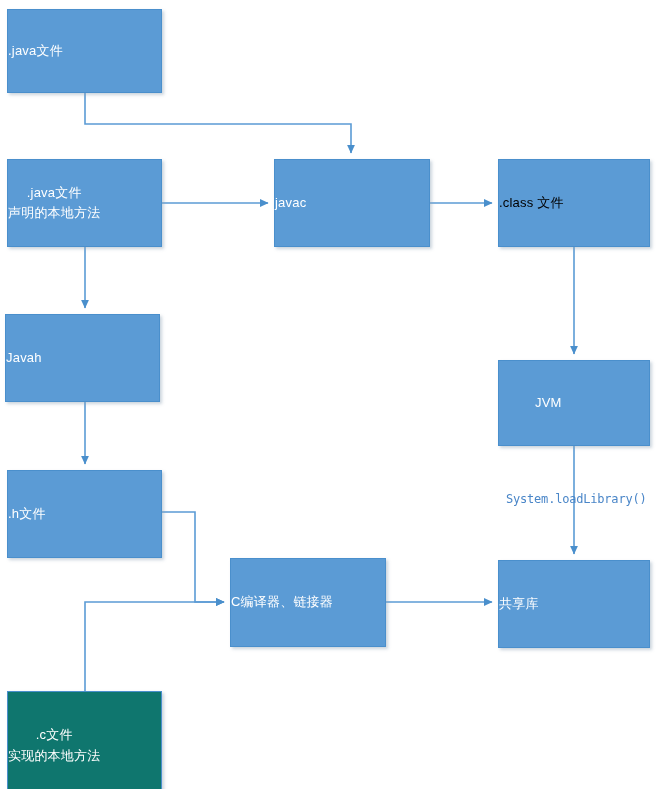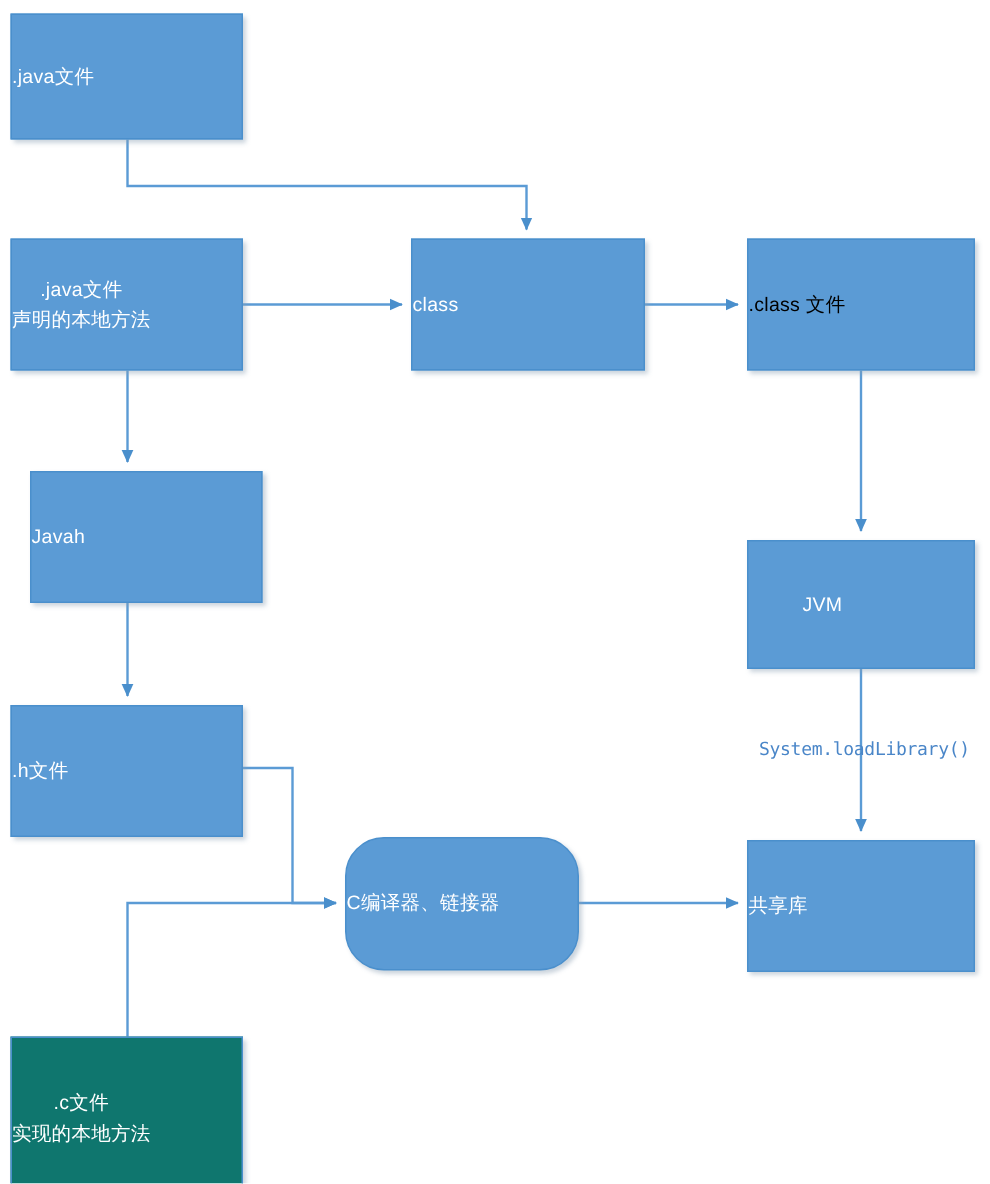--- a/index.html
+++ b/index.html
@@ -76,26 +76,26 @@
         <polyline points="162,512 195,512 195,602 224,602" fill="none" stroke="#5B9BD5" stroke-width="1.6" marker-end="url(#arrowR)"></polyline>
         <polyline points="85,691 85,602 224,602" fill="none" stroke="#5B9BD5" stroke-width="1.6" marker-end="url(#arrowR)"></polyline>
         <polyline points="386,602 492,602" fill="none" stroke="#5B9BD5" stroke-width="1.6" marker-end="url(#arrowR)"></polyline>
       </g>
   </svg>
 
   <div id="node-layer">
       <div class="node" style="left: 7px; top: 9px; width: 155px; height: 84px; background: rgb(91, 155, 213); border-color: rgb(74, 143, 204); color: rgb(255, 255, 255);"><span>.java文件</span></div>
       <div class="node" style="left: 7px; top: 159px; width: 155px; height: 88px; background: rgb(91, 155, 213); border-color: rgb(74, 143, 204); color: rgb(255, 255, 255);"><span>.java文件
 声明的本地方法</span></div>
-      <div class="node" style="left: 274px; top: 159px; width: 156px; height: 88px; background: rgb(91, 155, 213); border-color: rgb(74, 143, 204); color: rgb(255, 255, 255);"><span>class</span></div>
+      <div class="node" style="left: 274px; top: 159px; width: 156px; height: 88px; background: rgb(91, 155, 213); border-color: rgb(74, 143, 204); color: rgb(255, 255, 255);"><span>javac</span></div>
       <div class="node" style="left: 498px; top: 159px; width: 152px; height: 88px; background: rgb(91, 155, 213); border-color: rgb(74, 143, 204); color: #000000;"><span>.class 文件</span></div>
-      <div class="node" style="left: 20px; top: 314px; width: 155px; height: 88px; background: rgb(91, 155, 213); border-color: rgb(74, 143, 204); color: rgb(255, 255, 255);"><span>Javah</span></div>
+      <div class="node" style="left: 5px; top: 314px; width: 155px; height: 88px; background: rgb(91, 155, 213); border-color: rgb(74, 143, 204); color: rgb(255, 255, 255);"><span>Javah</span></div>
       <div class="node" style="left: 498px; top: 360px; width: 152px; height: 86px; background: rgb(91, 155, 213); border-color: rgb(74, 143, 204); color: rgb(255, 255, 255); padding-left: 36px;"><span>JVM</span></div>
       <div class="node" style="left: 7px; top: 470px; width: 155px; height: 88px; background: rgb(91, 155, 213); border-color: rgb(74, 143, 204); color: rgb(255, 255, 255);"><span>.h文件</span></div>
-      <div class="node" style="left: 230px; top: 558px; width: 156px; height: 89px; background: rgb(91, 155, 213); border-color: rgb(74, 143, 204); color: rgb(255, 255, 255); border-radius: 26px;"><span>C编译器、链接器</span></div>
+      <div class="node" style="left: 230px; top: 558px; width: 156px; height: 89px; background: rgb(91, 155, 213); border-color: rgb(74, 143, 204); color: rgb(255, 255, 255);"><span>C编译器、链接器</span></div>
       <div class="node" style="left: 498px; top: 560px; width: 152px; height: 88px; background: rgb(91, 155, 213); border-color: rgb(74, 143, 204); color: rgb(255, 255, 255);"><span>共享库</span></div>
       <div class="node" style="left: 7px; top: 691px; width: 155px; height: 109px; background: #0f766e; border-color: rgb(74, 143, 204); color: rgb(255, 255, 255);"><span>.c文件
 实现的本地方法</span></div>
     </div>
   <div id="label-layer">
       <div class="edge-label" style="left: 506px; top: 492px; color: rgb(74, 134, 200);">System.loadLibrary()</div>
     </div>
 
 </div>
 

